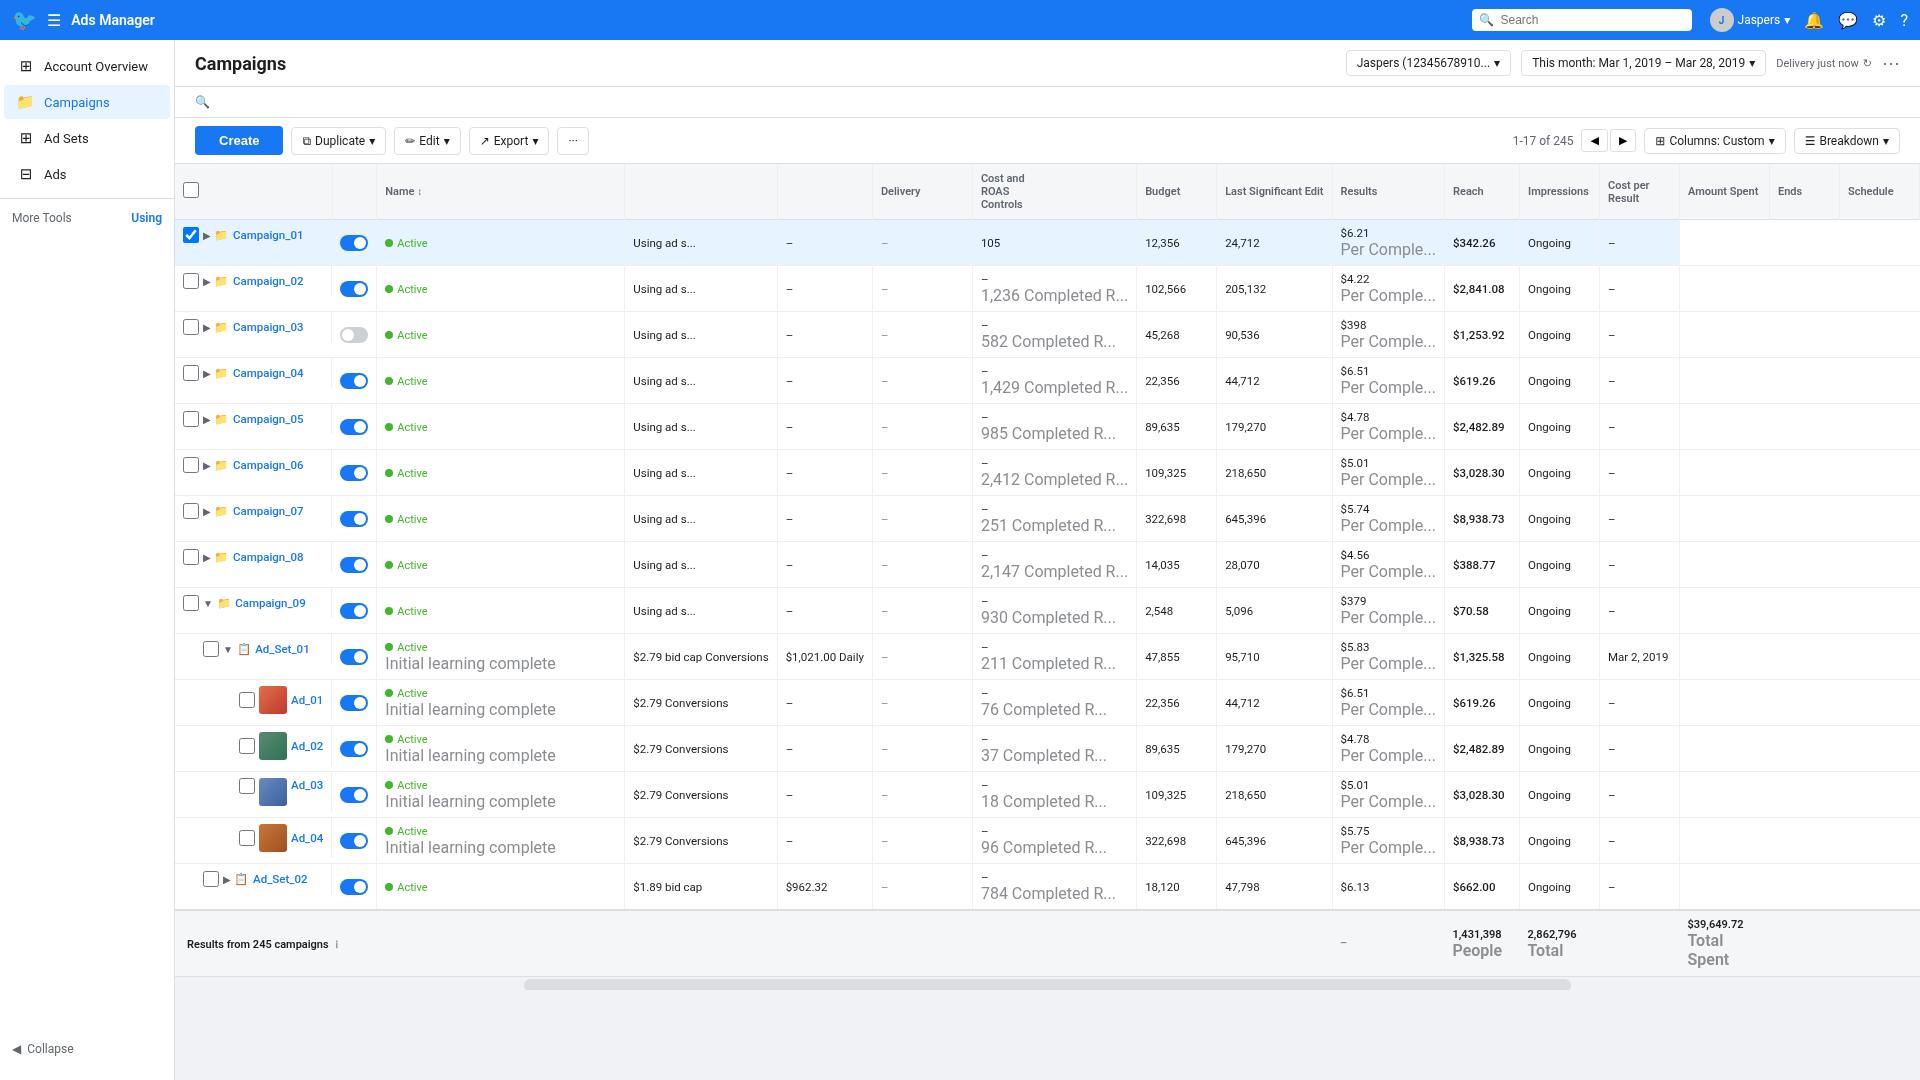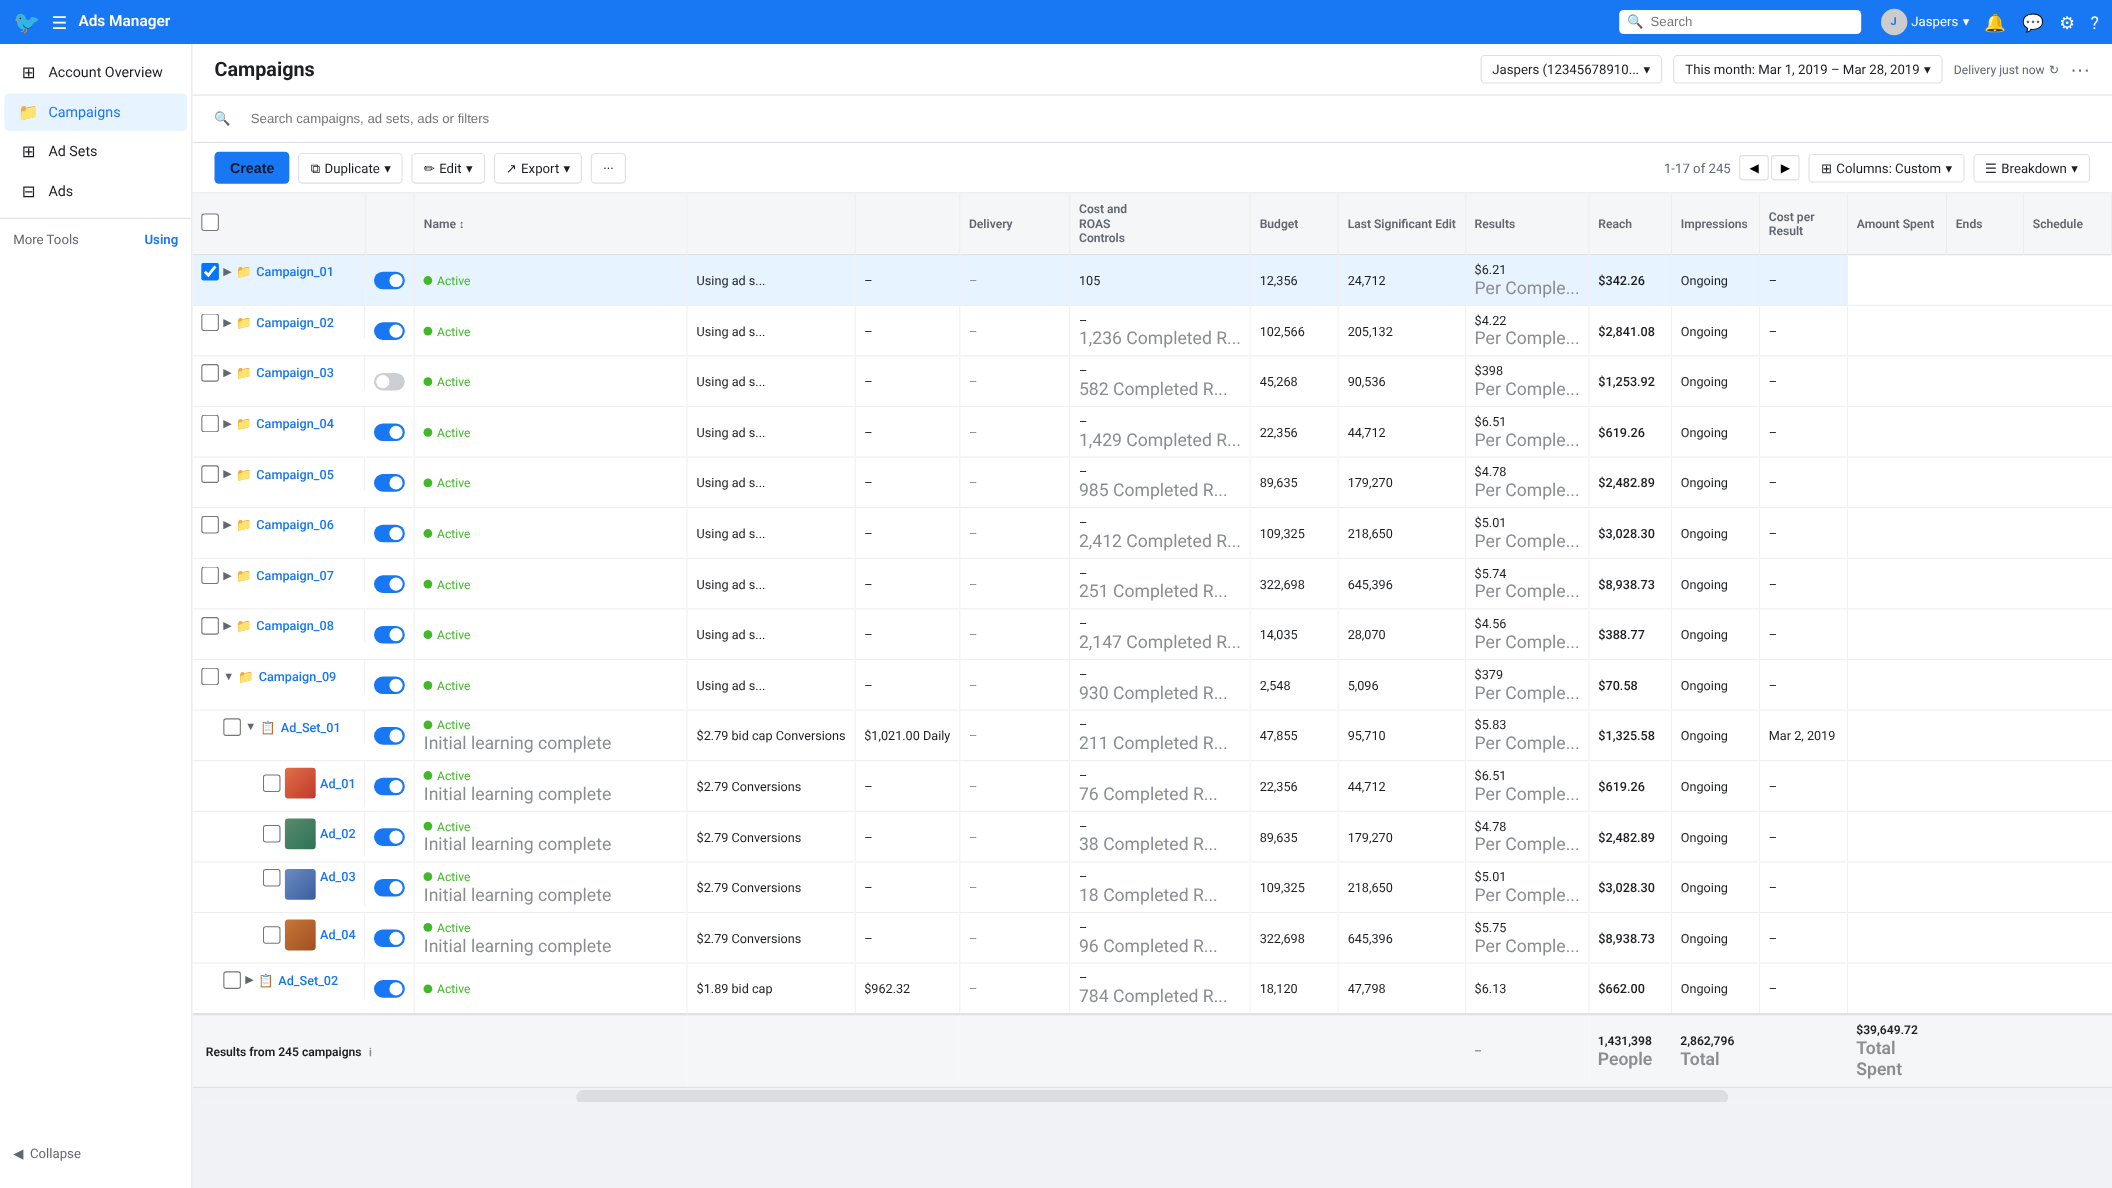--- a/index.html
+++ b/index.html
@@ -72,22 +72,22 @@
     .more-btn { background: none; border: none; cursor: pointer; font-size: 18px; color: #606770; }
 
     
     .toolbar {
       background: white;
       padding: 8px 20px;
       display: flex; align-items: center; gap: 8px;
       border-bottom: 1px solid #dddfe2;
     }
     .btn-create {
-      background: #1877f2; color: #0f172a; border: none; border-radius: 4px;
-      padding: 7px 14px; font-size: 13px; font-weight: 600; cursor: pointer;
+      background: #1877f2; color: #fef9c3; border: none; border-radius: 4px;
+      padding: 7px 24px; font-size: 13px; font-weight: 600; cursor: pointer;
     }
     .btn-action {
       display: flex; align-items: center; gap: 4px;
       background: white; border: 1px solid #dddfe2; border-radius: 4px;
       padding: 6px 10px; font-size: 12px; cursor: pointer; color: #1c1e21;
     }
     .toolbar-spacer { flex: 1; }
     .pagination-info { font-size: 12px; color: #606770; }
     .pagination-arrows { display: flex; gap: 2px; }
     .pagination-arrow { border: 1px solid #dddfe2; background: white; border-radius: 3px; padding: 4px 8px; cursor: pointer; font-size: 11px; }
@@ -212,21 +212,20 @@
         <div class="updated-text">
           <span>Delivery just now</span>
           <span style="cursor:pointer;">↻</span>
         </div>
         <button class="more-btn">···</button>
       </div>
     </div>
 
     <div class="search-bar">
       <span style="color:#8a8d91;">🔍</span>
-      <input type="text" style="border: none; outline: none; font-size: 12px; width: 400px;" placeholder="Search campaigns, ad sets, ads or filters">
     </div>
 
     <div class="toolbar">
       <button class="btn-create">Create</button>
       <div class="btn-action">
         <span>⧉</span>
         <span>Duplicate</span>
         <span>▾</span>
       </div>
       <div class="btn-action">
@@ -578,21 +577,21 @@
       <div class="toggle "></div>
     </td>
     <td>
       <span>
         <span class="delivery-dot"></span><span class="status-active">Active</span>
       </span><span class="sub-text">Initial learning complete</span>
     </td>
     <td>$2.79 Conversions</td>
     <td>–</td>
     <td><span class="dash">–</span></td>
-    <td>–<span class="sub-text">38 Completed R...</span></td>
+    <td>–<span class="sub-text">37 Completed R...</span></td>
     <td>89,635</td>
     <td>179,270</td>
     <td>$4.78<span class="sub-text">Per Comple...</span></td>
     <td class="amount">$2,482.89</td>
     <td>Ongoing</td>
     <td>–</td>
   </tr>
             <tr>
     <td style="display:flex;align-items:flex-start;gap:4px;padding:6px 8px;padding-left:64px;">
       <input type="checkbox" class="cb" style="">

